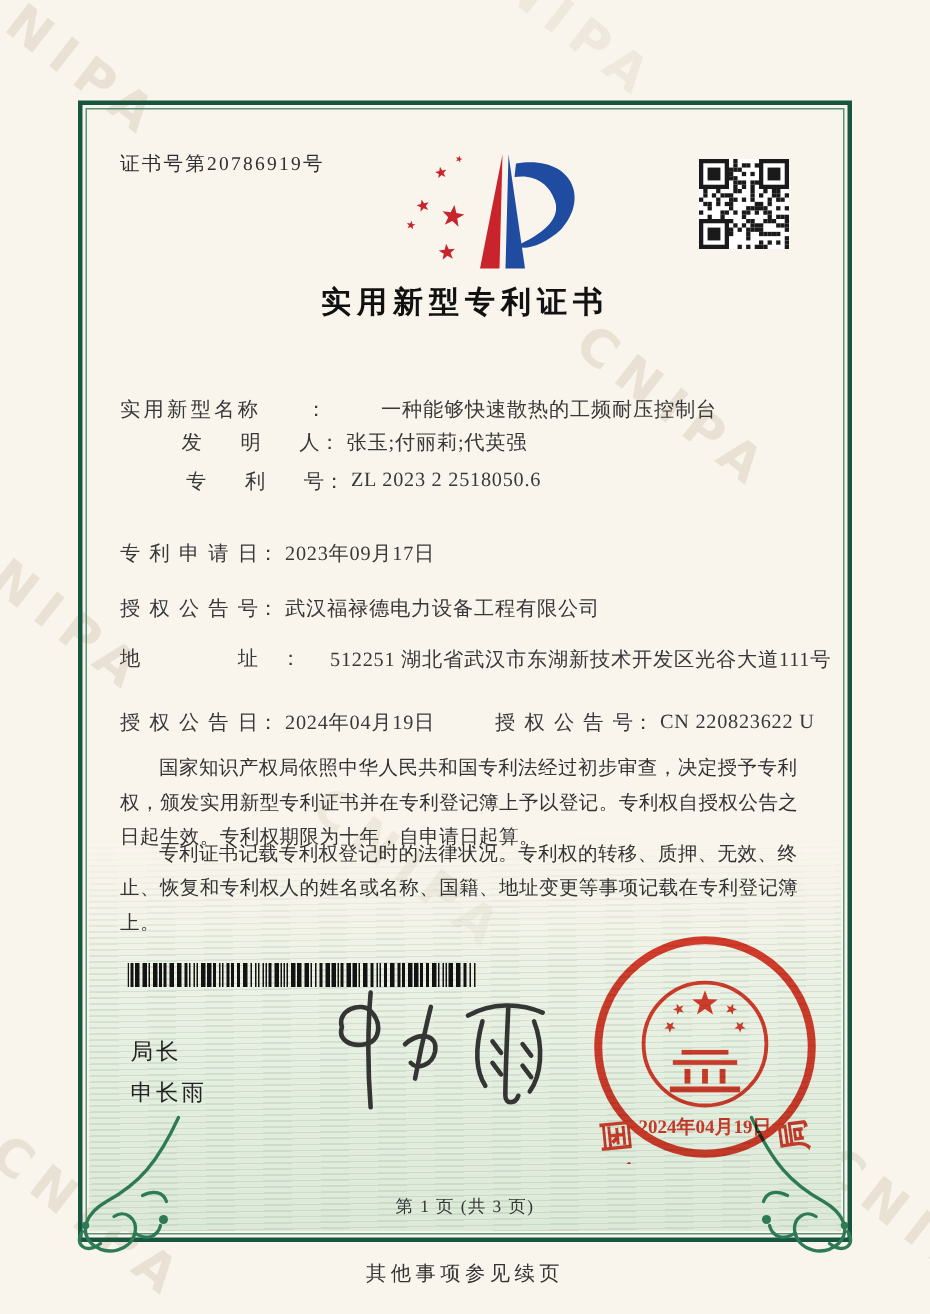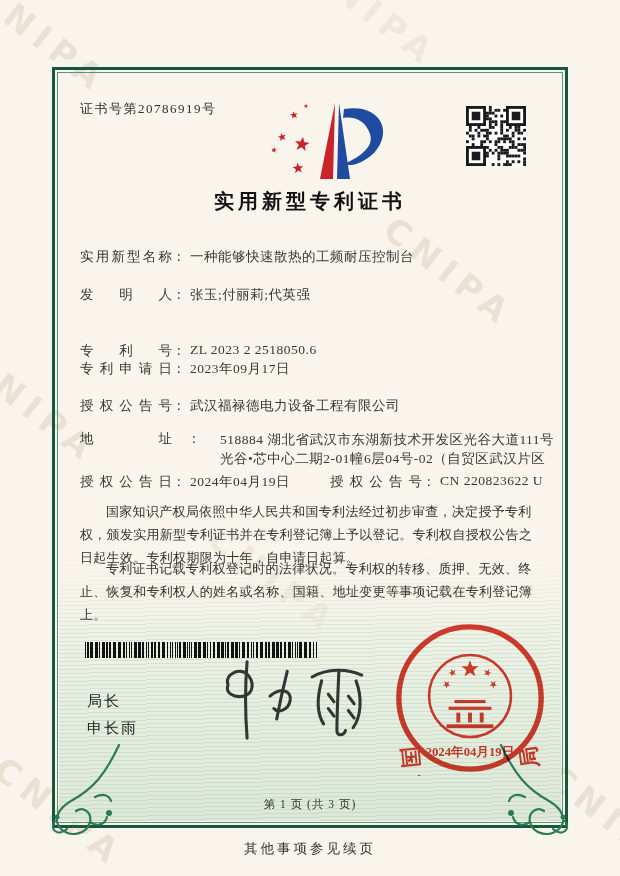--- a/index.html
+++ b/index.html
@@ -275,51 +275,50 @@
       <rect x="25.714285714285715" y="57.142857142857146" width="2.857142857142857" height="2.857142857142857" fill="#1a1a1a"></rect>
       <rect x="31.42857142857143" y="57.142857142857146" width="2.857142857142857" height="2.857142857142857" fill="#1a1a1a"></rect>
       <rect x="37.142857142857146" y="57.142857142857146" width="2.857142857142857" height="2.857142857142857" fill="#1a1a1a"></rect>
       <rect x="40" y="57.142857142857146" width="2.857142857142857" height="2.857142857142857" fill="#1a1a1a"></rect>
       <rect x="42.85714285714286" y="57.142857142857146" width="2.857142857142857" height="2.857142857142857" fill="#1a1a1a"></rect>
       <rect x="57.142857142857146" y="57.142857142857146" width="2.857142857142857" height="2.857142857142857" fill="#1a1a1a"></rect>
     </svg>
 
   <div class="title">实用新型专利证书</div>
 
-  <div class="row" style="top:248px;">
+  <div class="row" style="top:264px;gap:32px;">
     <span class="f-label">实用新型名称</span>
     <span class="f-colon">：</span>
     <span class="f-value">一种能够快速散热的工频耐压控制台</span>
   </div>
-  <div class="row" style="top:286px;">
+  <div class="row" style="top:286px;margin-left:41px;">
     <span class="f-label">发明人</span>
     <span class="f-colon">：</span>
     <span class="f-value">张玉;付丽莉;代英强</span>
   </div>
-  <div class="row" style="top:342px;">
+  <div class="row" style="top:312px;margin-left:44px;">
     <span class="f-label">专利号</span>
     <span class="f-colon">：</span>
     <span class="f-value">ZL 2023 2 2518050.6</span>
   </div>
   <div class="row" style="top:360px;">
     <span class="f-label">专利申请日</span>
     <span class="f-colon">：</span>
     <span class="f-value">2023年09月17日</span>
   </div>
   <div class="row" style="top:397px;">
     <span class="f-label">授权公告号</span>
     <span class="f-colon">：</span>
     <span class="f-value">武汉福禄德电力设备工程有限公司</span>
   </div>
   <div class="row" style="top:430px;gap:15px;">
     <span class="f-label">地址</span>
     <span class="f-colon">：</span>
     <span class="f-value addr-lines">
-      <div>518884 湖北省武汉市东湖新技术开发区光谷大道111号</div>
-      <div>光谷•芯中心二期2-01幢6层04号-02（自贸区武汉片区</div>
+      <div>512251 湖北省武汉市东湖新技术开发区光谷大道111号</div>
     </span>
   </div>
   <div class="row" style="top:473px;">
     <span class="f-label">授权公告日</span>
     <span class="f-colon">：</span>
     <span class="f-value" style="width:118px;">2024年04月19日</span>
     <span class="pair" style="margin-left:22px;">
       <span class="f-label">授权公告号</span>
       <span class="f-colon">：</span>
       <span class="f-value">CN 220823622 U</span>

